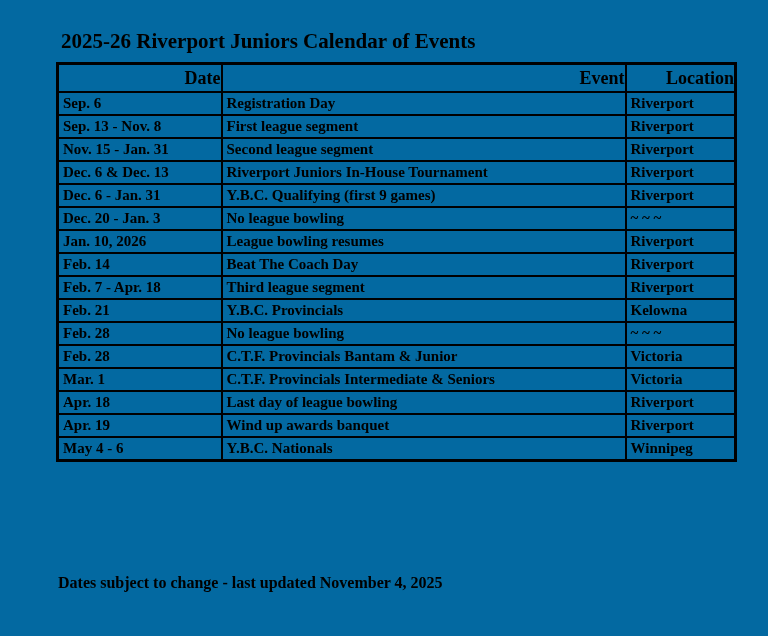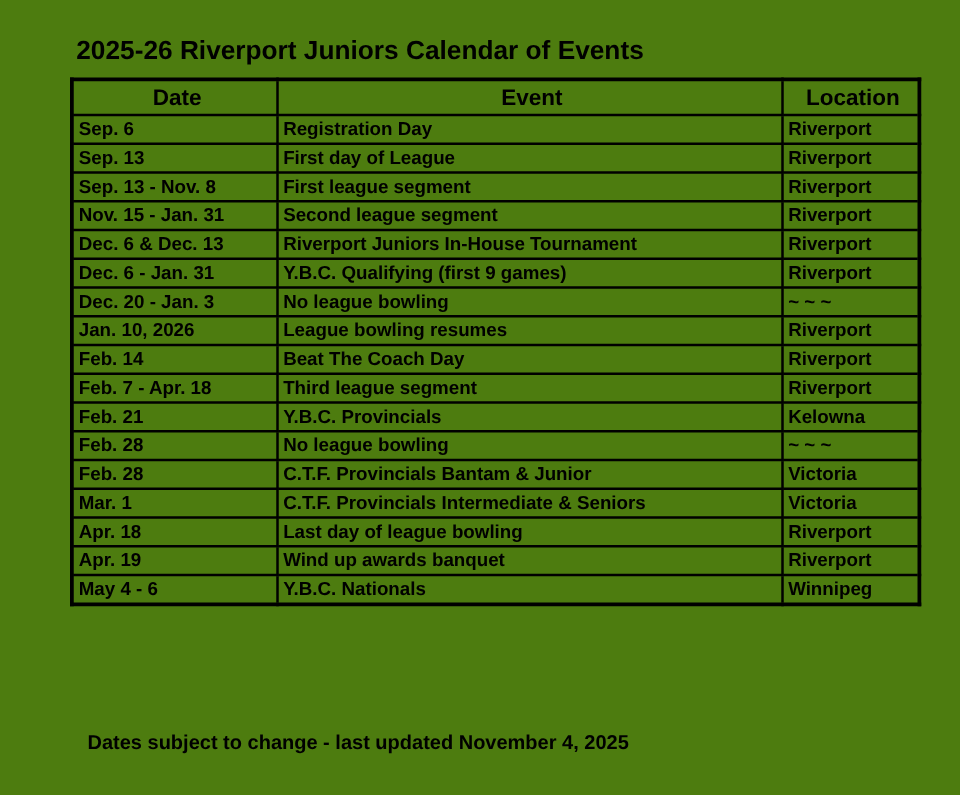--- a/index.html
+++ b/index.html
@@ -12,21 +12,22 @@
     height: 636px;
     font-family: "Liberation Sans", sans-serif;
     font-weight: bold;
     color: #000000;
     overflow: hidden;
   }
   .page {
     position: relative;
     width: 768px;
     height: 636px;
-    background: #4d7c0f;
+    background: #0369a1;
+    font-family: Liberation Serif, serif;
   }
   .title {
     position: absolute;
     left: 61px;
     top: 29px;
     margin: 0;
     font-size: 21px;
     font-weight: bold;
     white-space: nowrap;
   }
@@ -37,21 +38,21 @@
     width: 678px;
     border-collapse: collapse;
     table-layout: fixed;
     border: 3px solid #000000;
   }
   col.col-date    { width: 164px; }
   col.col-event   { width: 404px; }
   col.col-location{ width: 110px; }
   .events-table th {
     border: 2px solid #000000;
-    text-align: center;
+    text-align: right;
     vertical-align: middle;
     font-size: 18px;
     font-weight: bold;
     height: 26px;
     padding: 0 0 0 4px;
     white-space: nowrap;
     overflow: hidden;
   }
   .events-table td {
     border: 2px solid #000000;
@@ -61,21 +62,21 @@
     font-weight: bold;
     height: 21px;
     padding: 0 12px 0 4px;
     white-space: nowrap;
     overflow: hidden;
   }
   .footer-note {
     position: absolute;
     left: 58px;
     top: 574px;
-    margin: 12px;
+    margin: 0;
     font-size: 16px;
     font-weight: bold;
     white-space: nowrap;
   }
 </style>
 </head>
 <body>
 
 <div class="page">
 
@@ -91,25 +92,20 @@
       <tr>
         <th>Date</th>
         <th>Event</th>
         <th>Location</th>
       </tr>
     </thead>
     <tbody id="events-body">
         <tr>
           <td>Sep. 6</td>
           <td>Registration Day</td>
-          <td>Riverport</td>
-        </tr>
-        <tr>
-          <td>Sep. 13</td>
-          <td>First day of League</td>
           <td>Riverport</td>
         </tr>
         <tr>
           <td>Sep. 13 - Nov. 8</td>
           <td>First league segment</td>
           <td>Riverport</td>
         </tr>
         <tr>
           <td>Nov. 15 - Jan. 31</td>
           <td>Second league segment</td>

